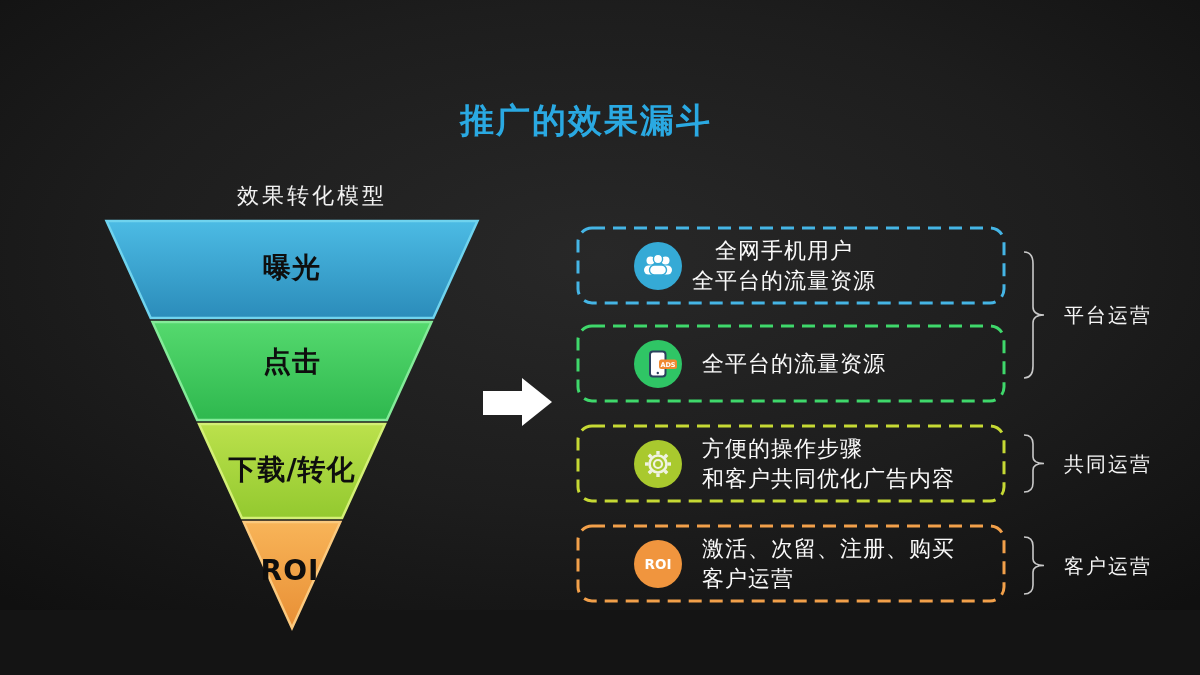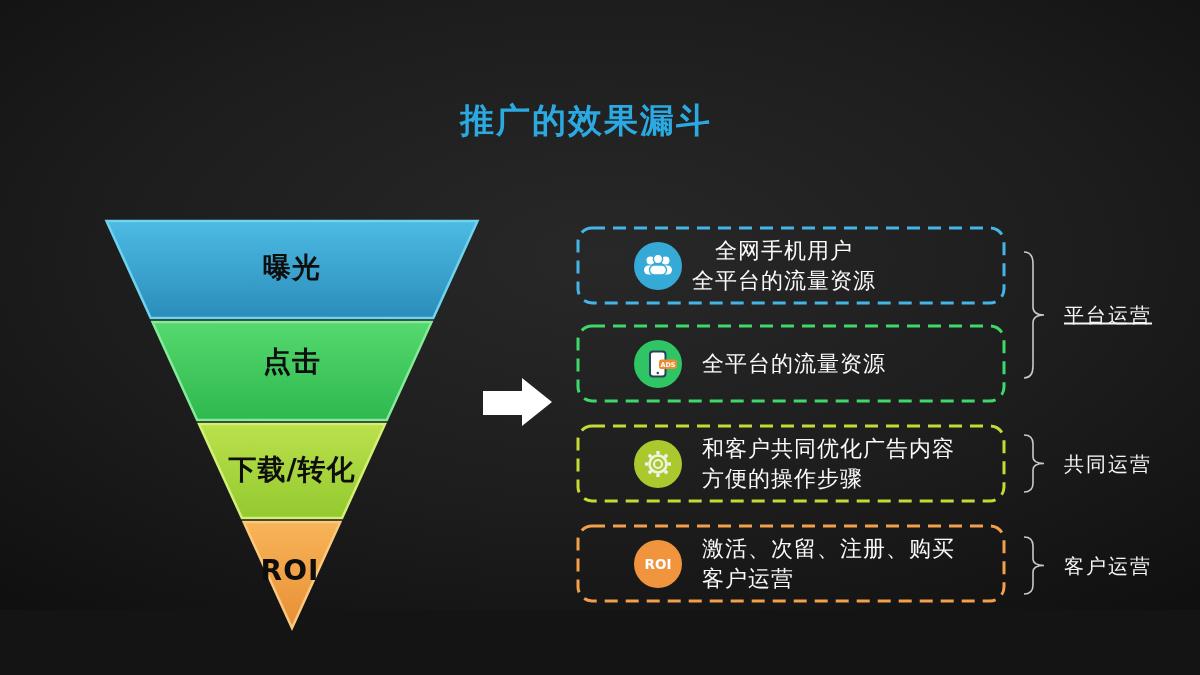--- a/index.html
+++ b/index.html
@@ -45,20 +45,21 @@
     color:#f5f5f5;font-size:20px;letter-spacing:2px;white-space:nowrap;
   }
 </style>
 </head>
 <body>
 
 <div class="slide">
 
   <div class="title">推广的效果漏斗</div>
 
+  <div class="funnel-caption">效果转化模型</div>
 
   <svg class="funnel-svg" width="420" height="440" viewBox="0 0 420 440">
     <defs>
       <linearGradient id="gBlue" x1="0" y1="0" x2="0" y2="1">
         <stop offset="0" stop-color="#4cbbe4"></stop>
           <stop offset="1" stop-color="#2b8cba"></stop>
       </linearGradient>
       <linearGradient id="gGreen" x1="0" y1="0" x2="0" y2="1">
         <stop offset="0" stop-color="#55d96e"></stop>
           <stop offset="1" stop-color="#2eb84e"></stop>
@@ -136,22 +137,22 @@
           <path d="M-13,0 L-9.5,0"></path>
             <path d="M13,0 L9.5,0"></path>
           <path d="M-9.2,-9.2 L-6.7,-6.7"></path>
             <path d="M9.2,-9.2 L6.7,-6.7"></path>
           <path d="M-9.2,9.2 L-6.7,6.7"></path>
             <path d="M9.2,9.2 L6.7,6.7"></path>
         </g>
       </g>
     </svg>
     <div class="box-text">
+      <div>方便的操作步骤</div>
       <div>和客户共同优化广告内容</div>
-      <div>方便的操作步骤</div>
     </div>
   </div>
 
   <div class="info-box" style="top:524px;">
     <svg class="box-border" width="430" height="79">
       <rect x="2" y="2" width="426" height="75" rx="14" fill="none" stroke="#f2a04a" stroke-width="3" stroke-dasharray="13 8"></rect>
     </svg>
     <svg class="box-icon" viewBox="0 0 48 48">
       <circle cx="24" cy="24" r="24" fill="#f0953e"></circle>
       <text x="24" y="29" font-size="13.5" font-weight="bold" fill="#ffffff" text-anchor="middle">ROI</text>
@@ -162,17 +163,17 @@
     </div>
   </div>
 
   <svg class="brace-svg" width="50" height="370" viewBox="0 0 50 370">
     <g fill="none" stroke="#c9c9c9" stroke-width="1.6">
       <path d="M9,12 Q18,12 18,24 L18,67 Q18,75 29,75 Q18,75 18,83 L18,126 Q18,138 9,138"></path>
       <path d="M9,195 Q18,195 18,204 L18,217 Q18,223.5 29,223.5 Q18,223.5 18,230 L18,243 Q18,252 9,252"></path>
       <path d="M9,297 Q18,297 18,306 L18,319 Q18,325.5 29,325.5 Q18,325.5 18,332 L18,345 Q18,354 9,354"></path>
     </g>
   </svg>
-  <div class="group-label" style="top:315px;text-decoration:underline;">平台运营</div>
+  <div class="group-label" style="top:315px;">平台运营</div>
   <div class="group-label" style="top:464px;">共同运营</div>
   <div class="group-label" style="top:566px;">客户运营</div>
 
 </div>
 
 </body></html>

